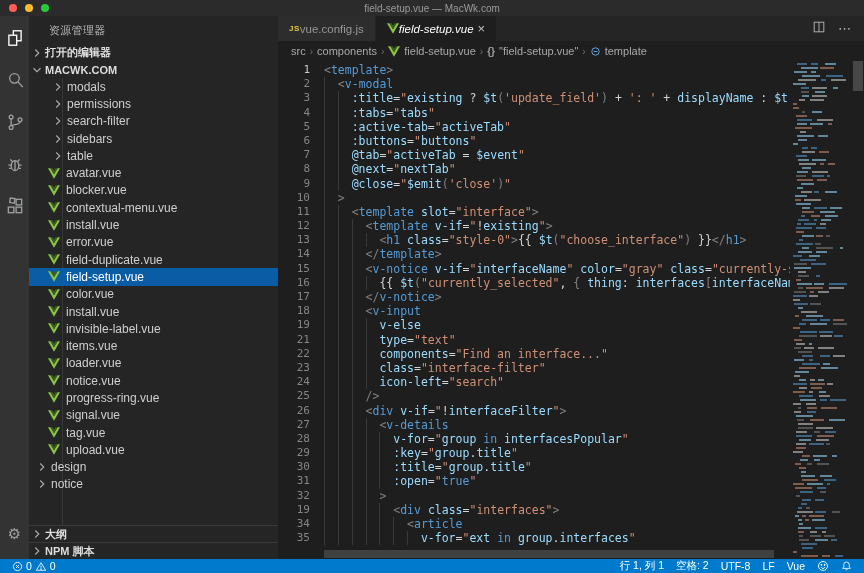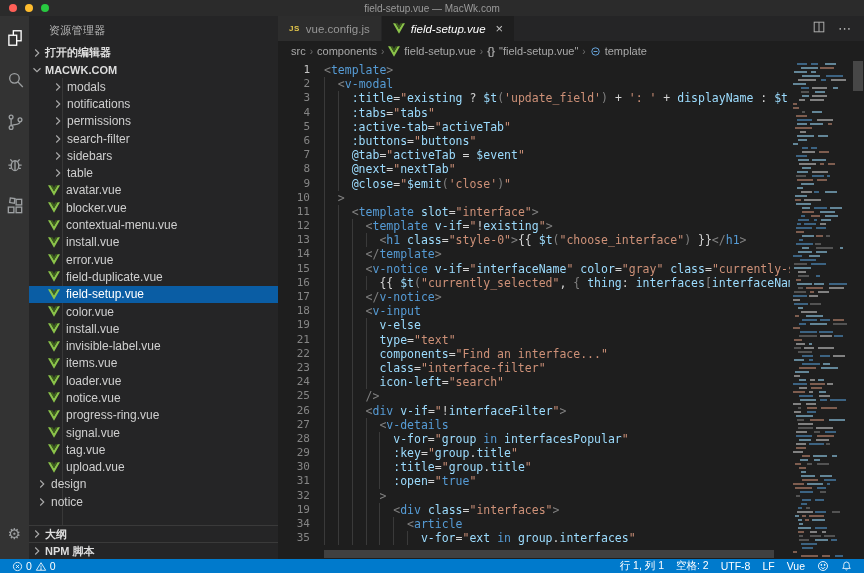--- a/index.html
+++ b/index.html
@@ -38,21 +38,21 @@
   .row.cut { margin-top:-8px; }
   .row.sel { background:#0a5da4; color:#ffffff; }
   .row .chev { flex:none; margin-right:2px; margin-left:-16px; }
   .row .vicon { flex:none; margin-right:6px; margin-left:-19px; }
   .chev svg { stroke:#ababab; fill:none; stroke-width:1.3; display:block; }
   .chev.down svg { transform:rotate(90deg); }
 
   
   .editorgroup { flex:1; min-width:0; display:flex; flex-direction:column; background:#1e1e1e; }
   .tabbar { height:25px; background:#252526; display:flex; align-items:stretch; flex:none; }
-  .tab { display:flex; align-items:center; gap:6px; padding:0 11px; font-size:11.5px; color:#969696;
+  .tab { display:flex; align-items:center; padding:0 11px; font-size:11.5px; color:#969696;
          background:#2d2d2d; margin-right:1px; }
   .tab.active { background:#1e1e1e; color:#ffffff; }
   .tab.active .tab-label { font-style:italic; }
   .jsicon { color:#e3c64b; font-size:8px; font-weight:bold; letter-spacing:.5px; }
   .tab-close { color:#c2c2c2; font-size:13px; margin-left:4px; line-height:1; }
   .tab-actions { margin-left:auto; display:flex; align-items:center; gap:12px; padding-right:12px; color:#b0b0b0; }
   .tab-actions svg { stroke:currentColor; fill:none; stroke-width:1.1; }
   .more-glyph { font-size:13px; letter-spacing:1px; color:#b0b0b0; }
 
   .breadcrumbs { height:20px; display:flex; align-items:center; font-size:11px; color:#a9a9a9;
@@ -161,28 +161,20 @@
         <span>MACWK.COM</span>
       </div>
       <div class="tree" id="file-tree">
           <div class="row">
             <span class="chev">
               <svg width="14" height="14" viewBox="0 0 16 16">
                 <path d="M6 4l4 4-4 4"></path>
               </svg>
             </span>
             <span>modals</span>
-          </div>
-          <div class="row">
-            <span class="chev">
-              <svg width="14" height="14" viewBox="0 0 16 16">
-                <path d="M6 4l4 4-4 4"></path>
-              </svg>
-            </span>
-            <span>notifications</span>
           </div>
           <div class="row">
             <span class="chev">
               <svg width="14" height="14" viewBox="0 0 16 16">
                 <path d="M6 4l4 4-4 4"></path>
               </svg>
             </span>
             <span>permissions</span>
           </div>
           <div class="row">

